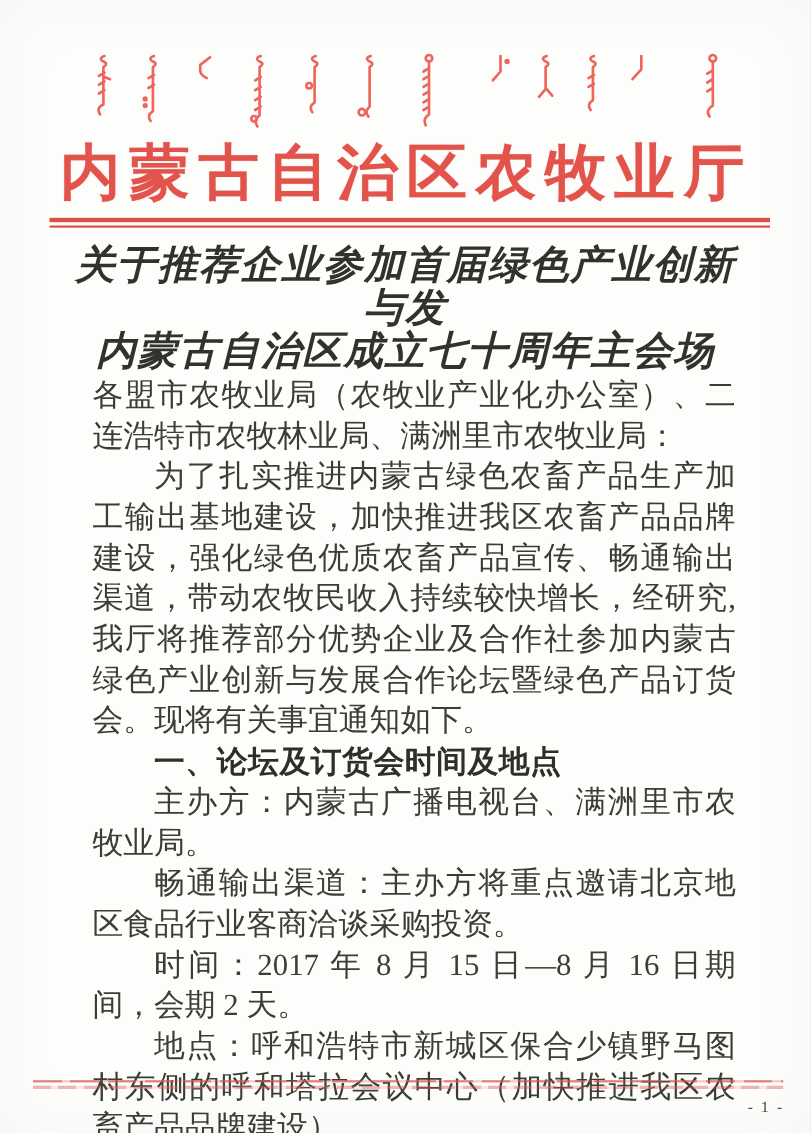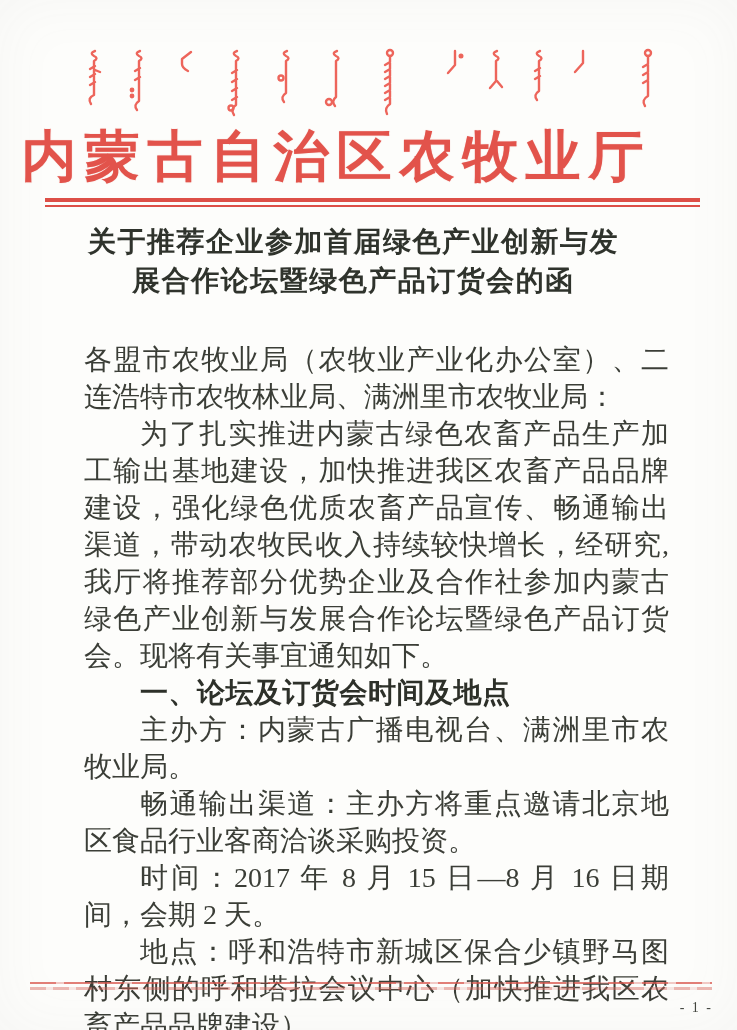--- a/index.html
+++ b/index.html
@@ -18,33 +18,35 @@
   .mongolian-row svg { display:block; }
 
   .org-title {
     position:absolute; top:120px; left:0; width:673px;
     margin:0; text-align:center;
     font-size:55px; font-weight:bold;
     letter-spacing:8px;
     color:#e2534b;
     text-shadow:0 0 1px rgba(226,83,75,.45);
     white-space:nowrap;
+    padding-left:33px;
   }
 
   .head-rule { position:absolute; top:198px; left:45px; width:655px; }
   .head-rule .thick { height:4px; background:#dd4f47; }
   .head-rule .thin  { height:2px; background:#dd4f47; margin-top:3px; }
 
   
   .doc-title {
-    position:absolute; top:222px; left:45px; width:617px;
+    position:absolute; top:222px; left:60px; width:617px;
     margin:0; text-align:center;
-    font-size:28px; line-height:39px;
+    font-size:36px; line-height:39px;
     font-weight:bold; letter-spacing:1.5px;
     color:#2f332c;
+    font-style:italic;
   }
 
   
   .doc-body {
     position:absolute; top:341px; left:84px; width:585px;
     font-size:28px; line-height:37px;
     color:#3b3e37;
     text-align:justify;
   }
   .doc-body p { margin:0; }
@@ -117,21 +119,21 @@
 
   <h1 class="org-title">内蒙古自治区农牧业厅</h1>
 
   <div class="head-rule">
     <div class="thick"></div>
     <div class="thin"></div>
   </div>
 
   <h2 class="doc-title">
     <span>关于推荐企业参加首届绿色产业创新与发</span><br>
-    <span>展合作论坛暨绿色产品订货会的函</span>
+    <span>内蒙古自治区成立七十周年主会场</span>
   </h2>
 
   <main class="doc-body">
     <p>各盟市农牧业局（农牧业产业化办公室）、二连浩特市农牧林业局、满洲里市农牧业局：</p>
     <p class="indent">为了扎实推进内蒙古绿色农畜产品生产加工输出基地建设，加快推进我区农畜产品品牌建设，强化绿色优质农畜产品宣传、畅通输出渠道，带动农牧民收入持续较快增长，经研究,我厅将推荐部分优势企业及合作社参加内蒙古绿色产业创新与发展合作论坛暨绿色产品订货会。现将有关事宜通知如下。</p>
     <p class="indent heading">一、论坛及订货会时间及地点</p>
     <p class="indent">主办方：内蒙古广播电视台、满洲里市农牧业局。</p>
     <p class="indent">畅通输出渠道：主办方将重点邀请北京地区食品行业客商洽谈采购投资。</p>
     <p class="indent">时间：2017 年 8 月 15 日—8 月 16 日期间，会期 2 天。</p>
     <p class="indent">地点：呼和浩特市新城区保合少镇野马图村东侧的呼和塔拉会议中心（加快推进我区农畜产品品牌建设）。</p>

